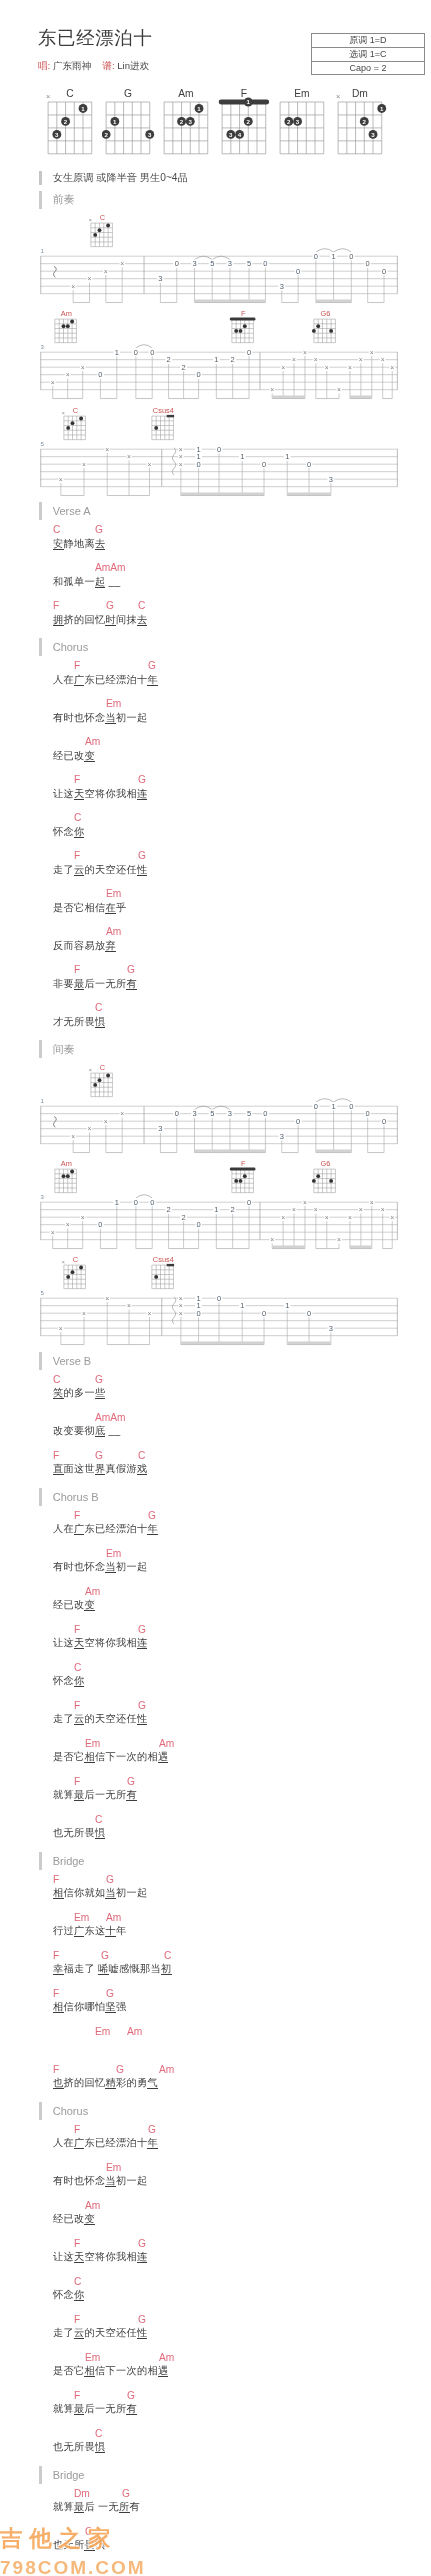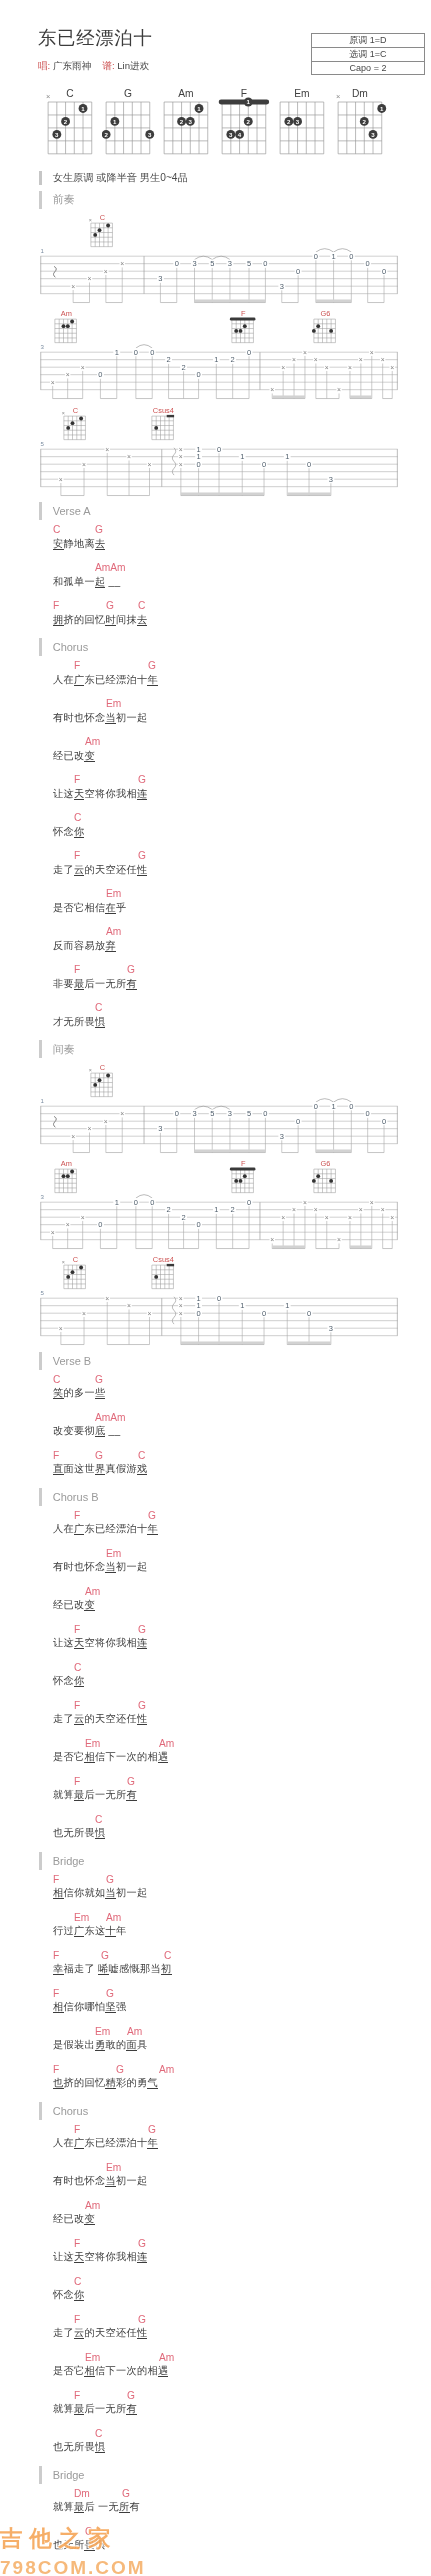--- a/index.html
+++ b/index.html
@@ -1136,21 +1136,20 @@
           <span class="chord" style="left:0px">F</span>
           <span class="chord" style="left:53px">G</span>
         </div>
         <div class="lyrics"><span class="u">相</span><span class="">信你哪怕</span><span class="u">坚</span><span class="">强</span></div>
       </div>
       <div class="lyric-line">
         <div class="chordrow">
           <span class="chord" style="left:42px">Em</span>
           <span class="chord" style="left:74px">Am</span>
         </div>
-        <div class="lyrics"><span class="">是假装出</span><span class="u">勇</span><span class="">敢的</span><span class="u">面</span><span class="">具</span></div>
       </div>
       <div class="lyric-line">
         <div class="chordrow">
           <span class="chord" style="left:0px">F</span>
           <span class="chord" style="left:63px">G</span>
           <span class="chord" style="left:106px">Am</span>
         </div>
         <div class="lyrics"><span class="u">也</span><span class="">挤的回忆</span><span class="u">精</span><span class="">彩的勇</span><span class="u">气</span></div>
       </div>
       <div class="sec">

